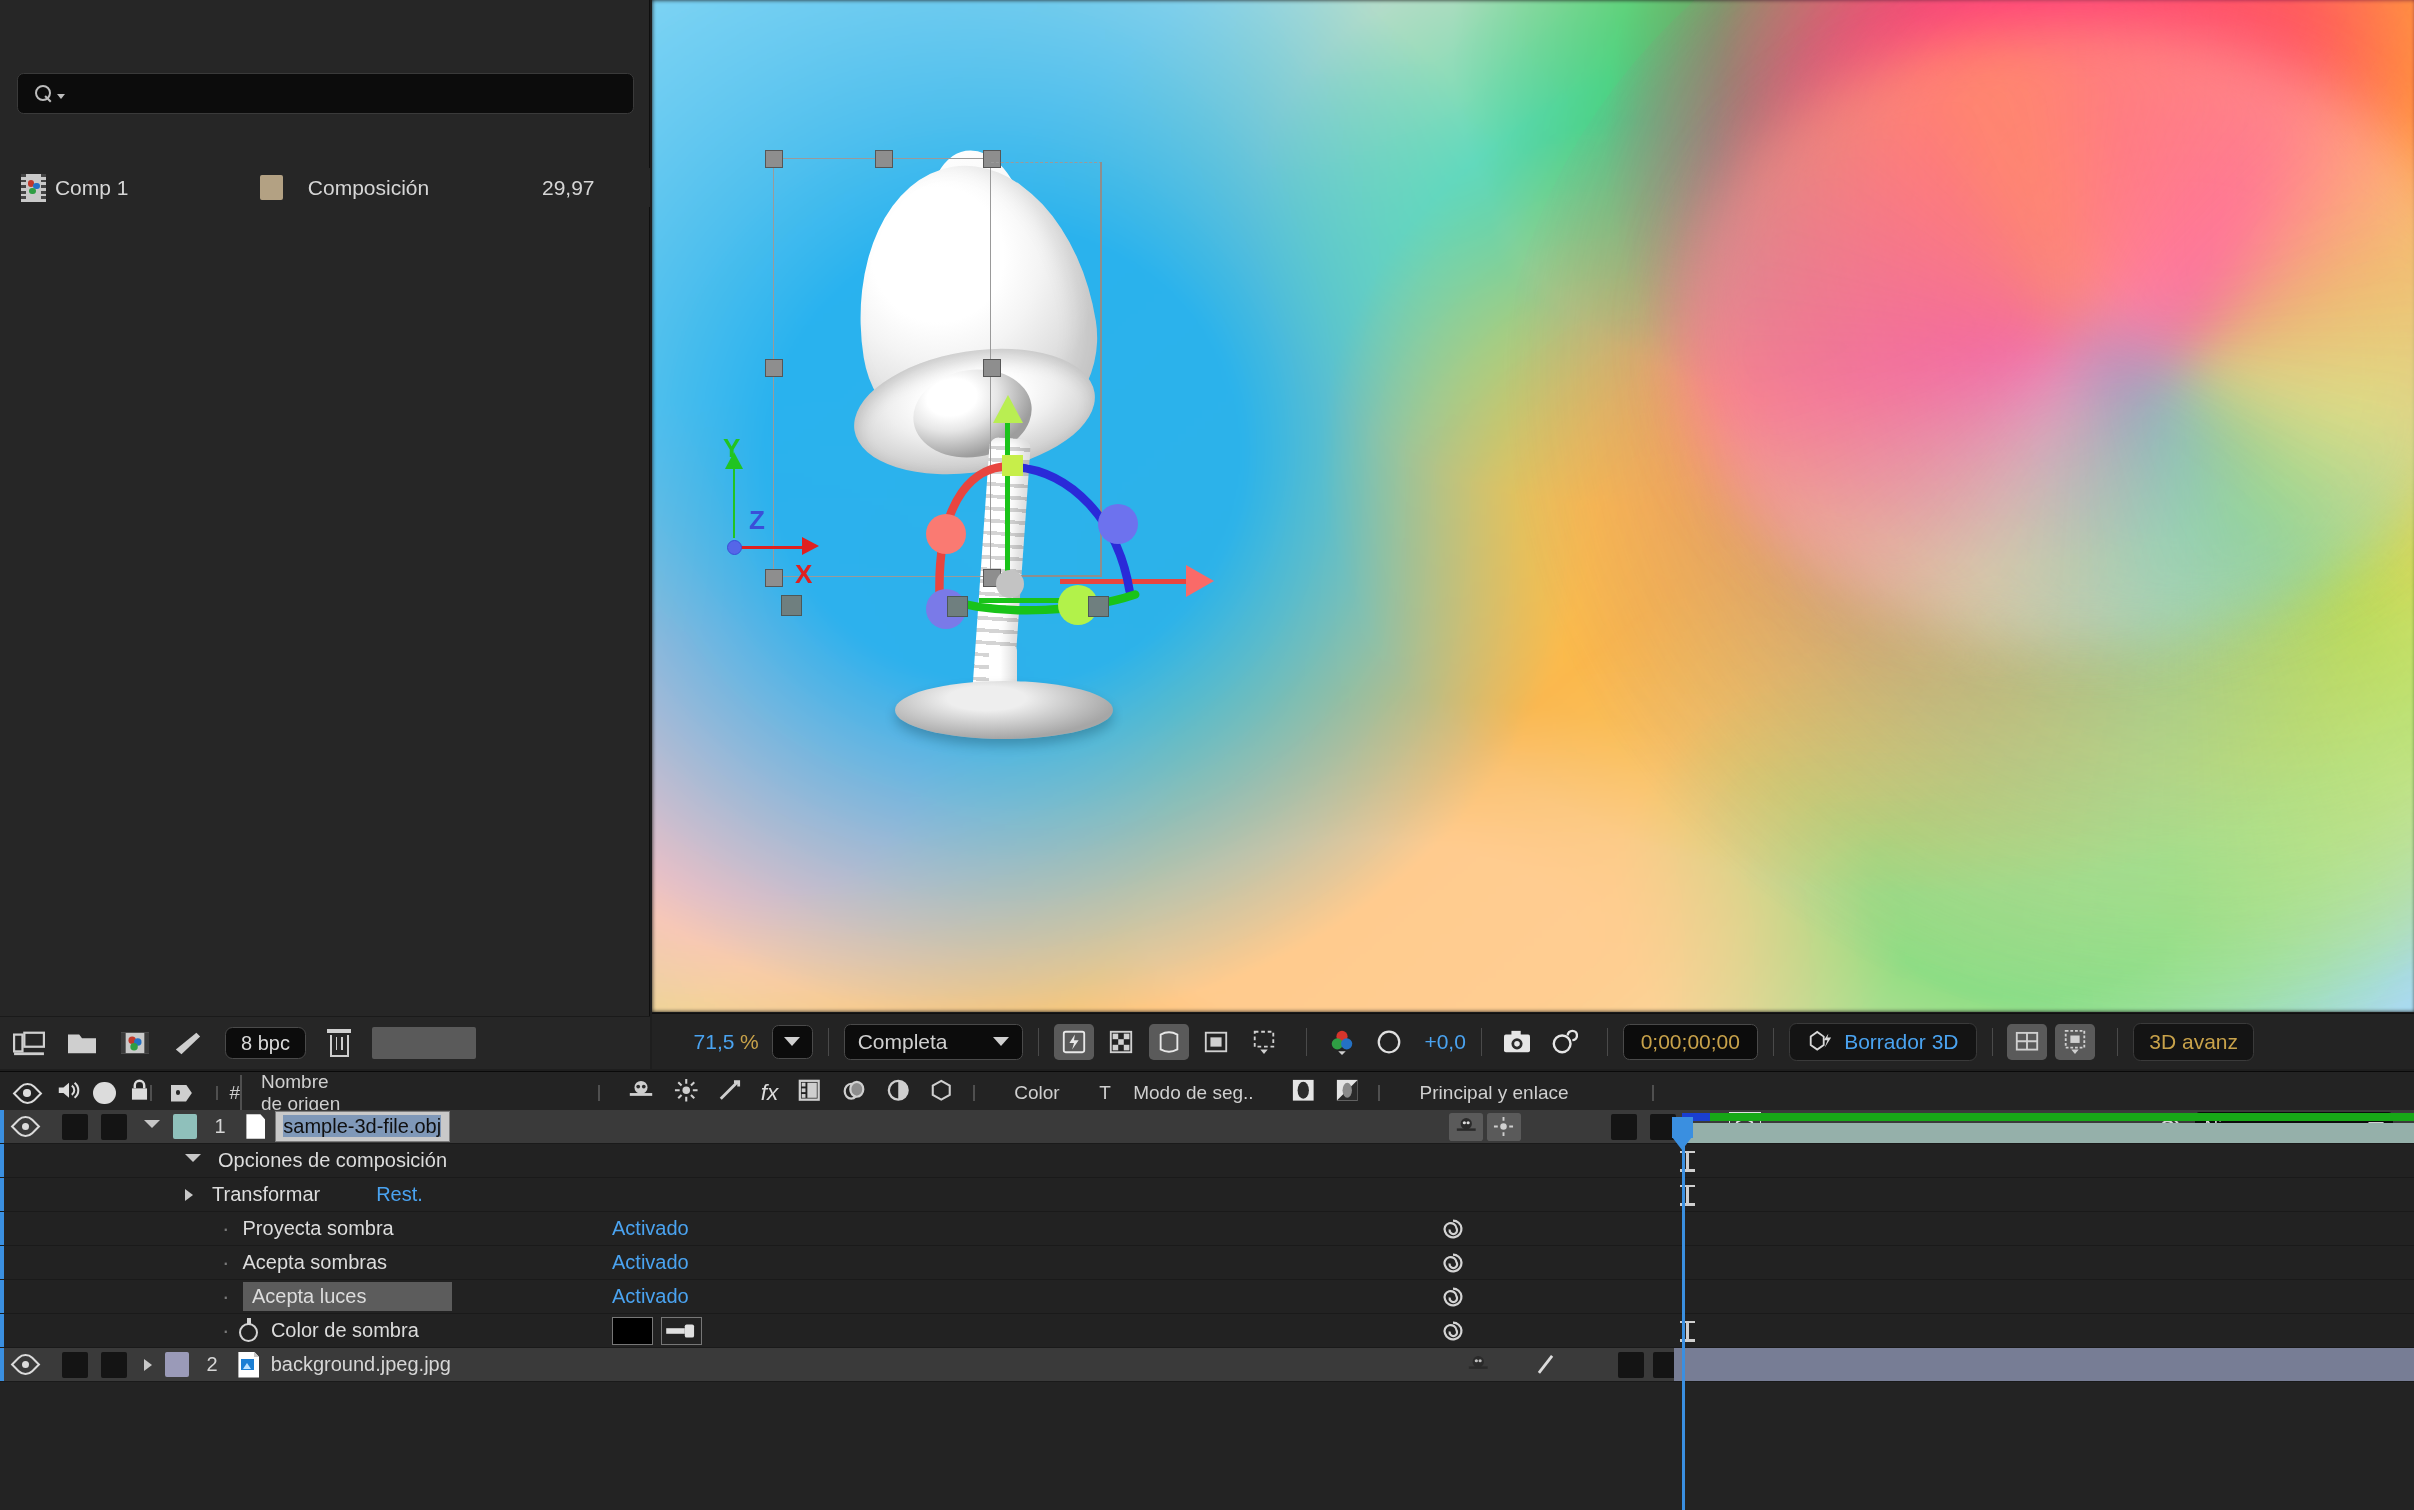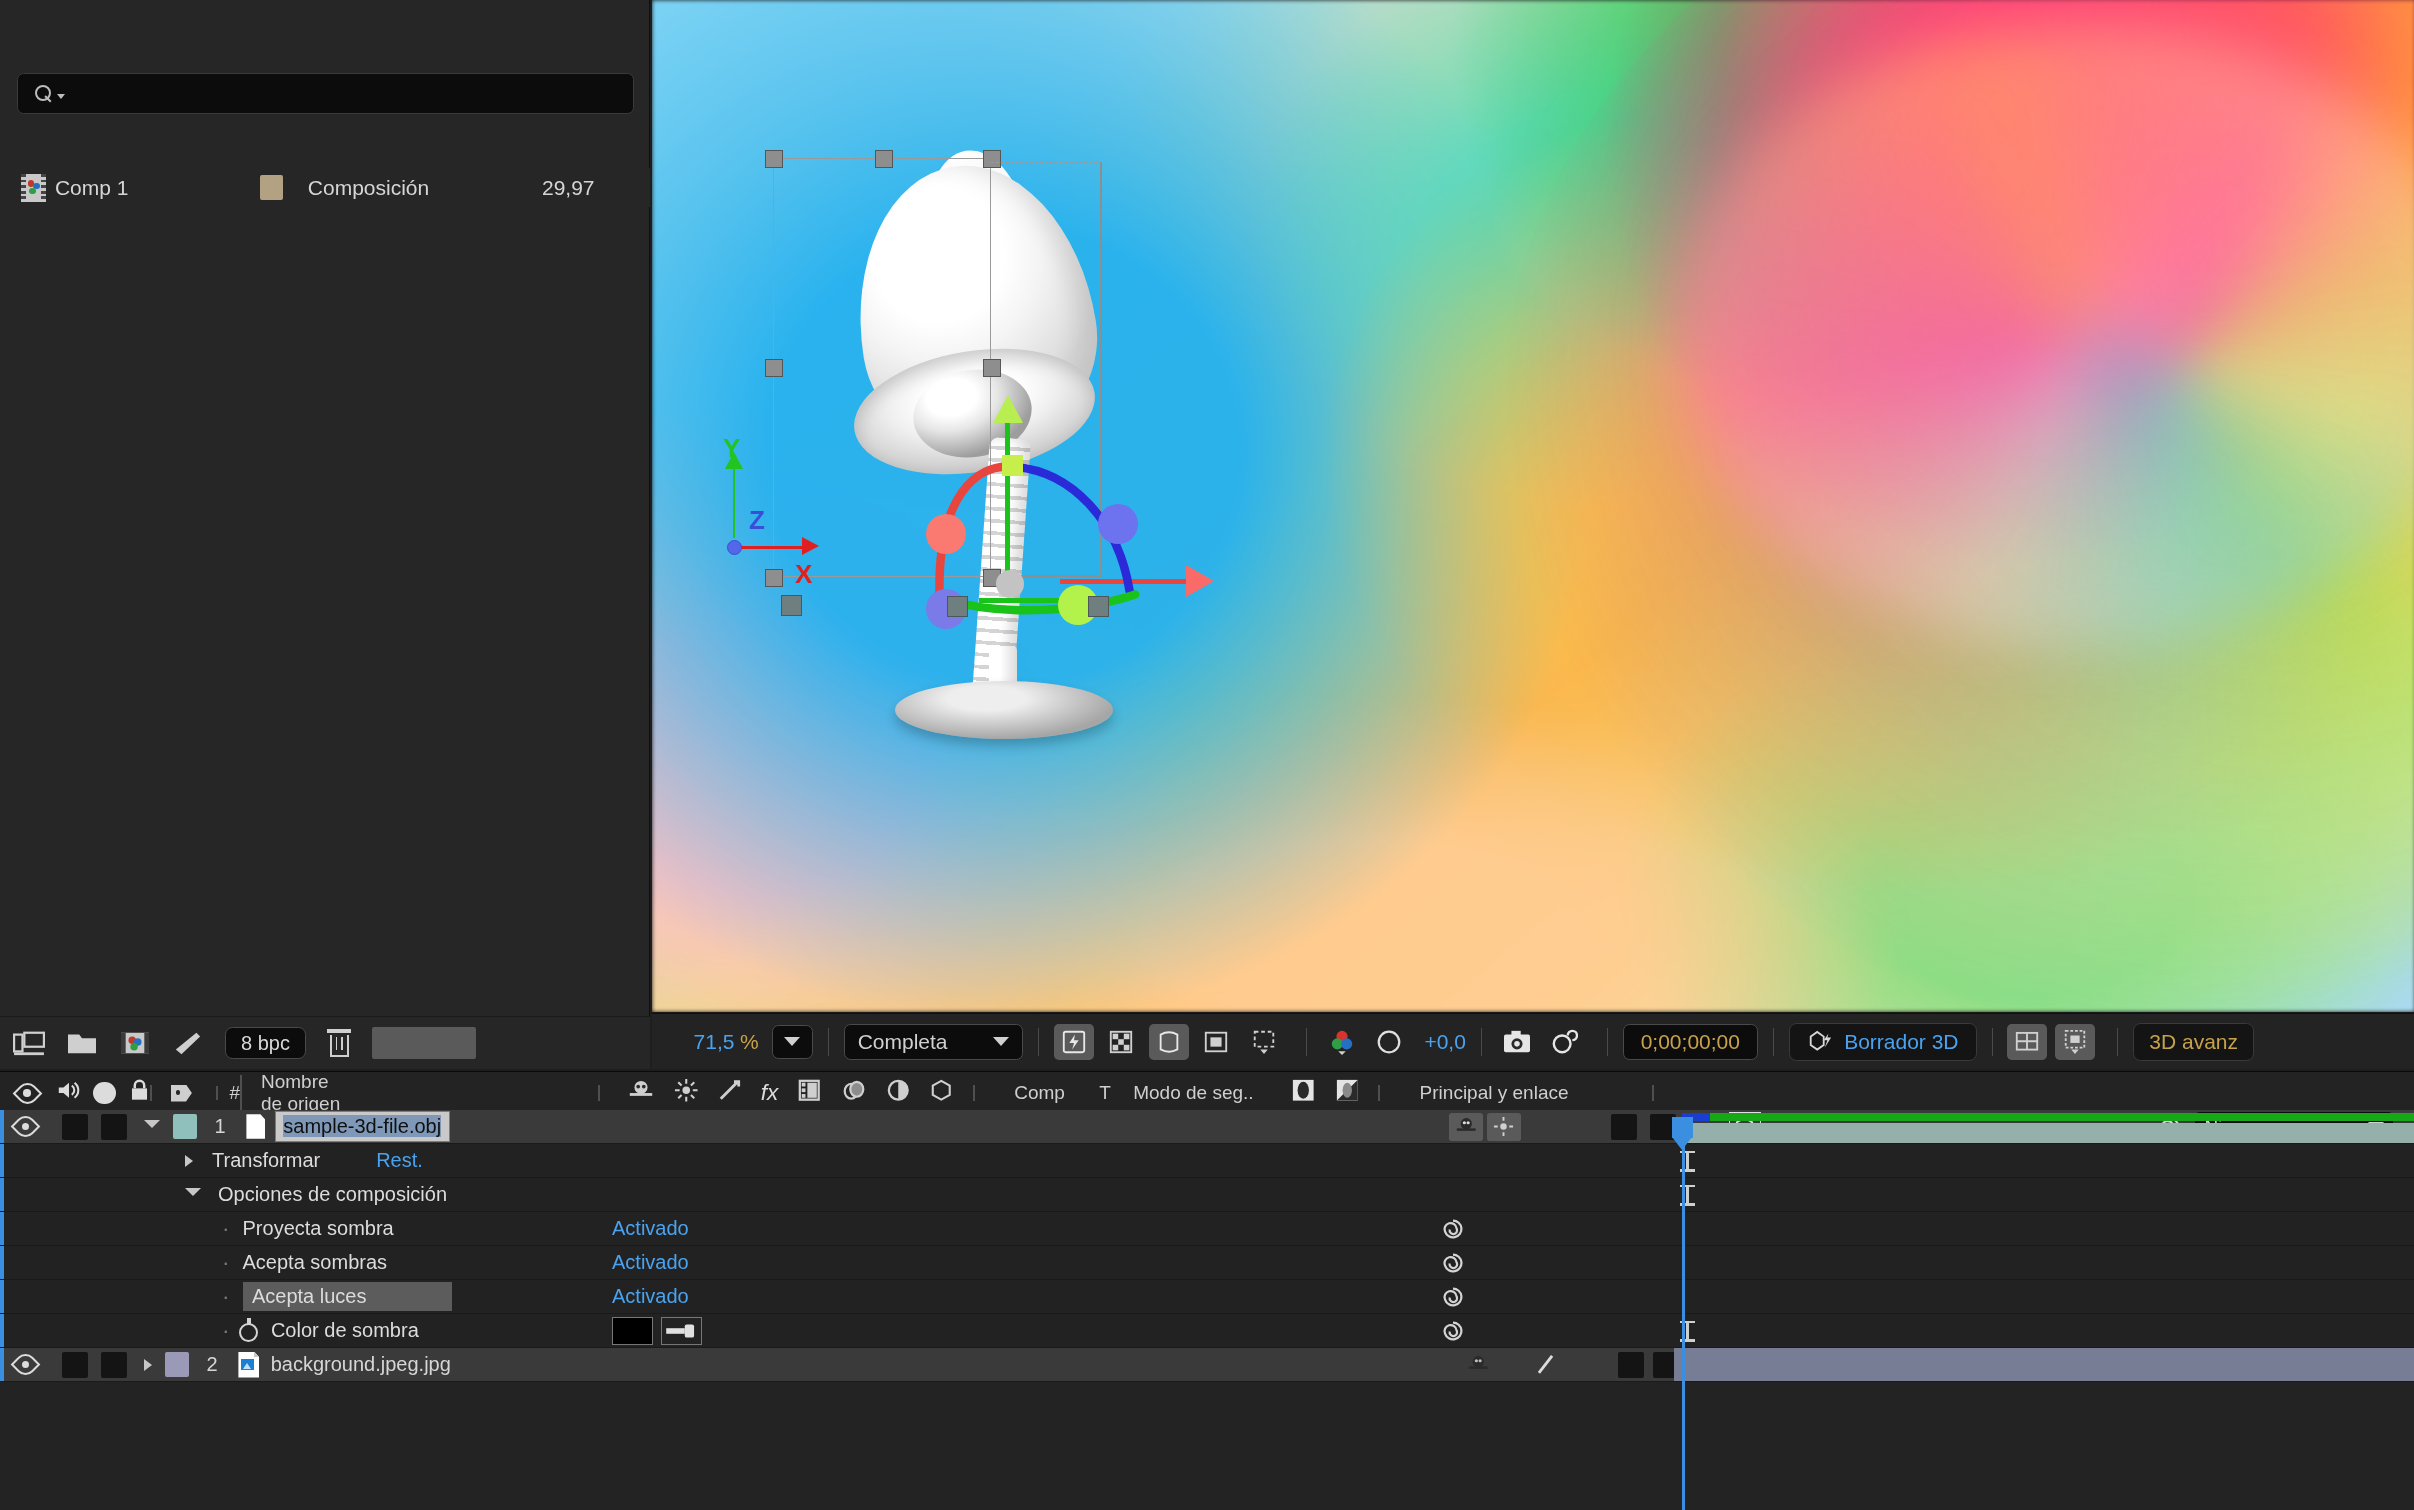--- a/index.html
+++ b/index.html
@@ -703,21 +703,21 @@
             <ellipse cx="17" cy="12" rx="7" ry="8" fill="#8d8d8d" stroke="#cfcfcf" stroke-width="2.4"></ellipse>
           </svg></span>
       <span><svg width="24.5" height="24.5" viewBox="0 0 26 26">
             <circle cx="13" cy="13" r="10" fill="none" stroke="#cfcfcf" stroke-width="2.4"></circle>
             <path d="M13 3 a10 10 0 0 1 0 20z" fill="#cfcfcf"></path>
           </svg></span>
       <span><svg width="24.5" height="24.5" viewBox="0 0 26 26">
             <path d="M13 3 L22 8 v10 l-9 5 l-9-5 V8z" fill="none" stroke="#cfcfcf" stroke-width="2.2"></path>
           </svg></span>
       <span class="cut" style="width:9.4px;height:24.5px"></span>
-      <span style="width:79px;padding-left:13px">Comp</span>
+      <span style="width:79px;padding-left:13px">Color</span>
       <span style="width:15px">T</span>
       <span style="width:139px">Modo de seg..</span>
       <span><svg width="24.5" height="24.5" viewBox="0 0 26 26">
             <rect x="2" y="2" width="22" height="22" fill="#e4e4e4"></rect>
             <ellipse cx="13" cy="13" rx="6" ry="9" fill="#2a2a2a"></ellipse>
           </svg></span>
       <span><svg width="24.5" height="24.5" viewBox="0 0 26 26">
             <rect x="2" y="2" width="22" height="22" fill="#e4e4e4"></rect>
             <path d="M2 24 L24 2 L24 24z" fill="#2a2a2a"></path>
             <ellipse cx="13" cy="13" rx="5" ry="8" fill="#8a8a8a"></ellipse>
@@ -793,38 +793,38 @@
       <span class="track">
         <span class="bar-green"></span>
           <span class="bar-blue"></span>
         <span class="clip-3d"></span>
       </span>
     </div>
 
     <div class="row prop">
       <span class="leftbar"></span>
       <span style="width:185px"></span>
+      <span class="twirl open"></span>
+      <span style="width:17px"></span>
+      <span class="prop-name">Opciones de composición</span>
+      <span class="track">
+          <span class="icursor">
+            <i></i>
+          </span>
+        </span>
+    </div>
+
+    <div class="row prop">
+      <span class="leftbar"></span>
+      <span style="width:185px"></span>
       <span class="twirl"></span>
       <span style="width:19px"></span>
       <span class="prop-name">Transformar</span>
       <span style="width:56px"></span>
       <span class="prop-val">Rest.</span>
-      <span class="track">
-          <span class="icursor">
-            <i></i>
-          </span>
-        </span>
-    </div>
-
-    <div class="row prop">
-      <span class="leftbar"></span>
-      <span style="width:185px"></span>
-      <span class="twirl open"></span>
-      <span style="width:17px"></span>
-      <span class="prop-name">Opciones de composición</span>
       <span class="track">
           <span class="icursor">
             <i></i>
           </span>
         </span>
     </div>
 
     <div class="row prop">
       <span class="leftbar"></span>
       <span style="width:222px"></span>

